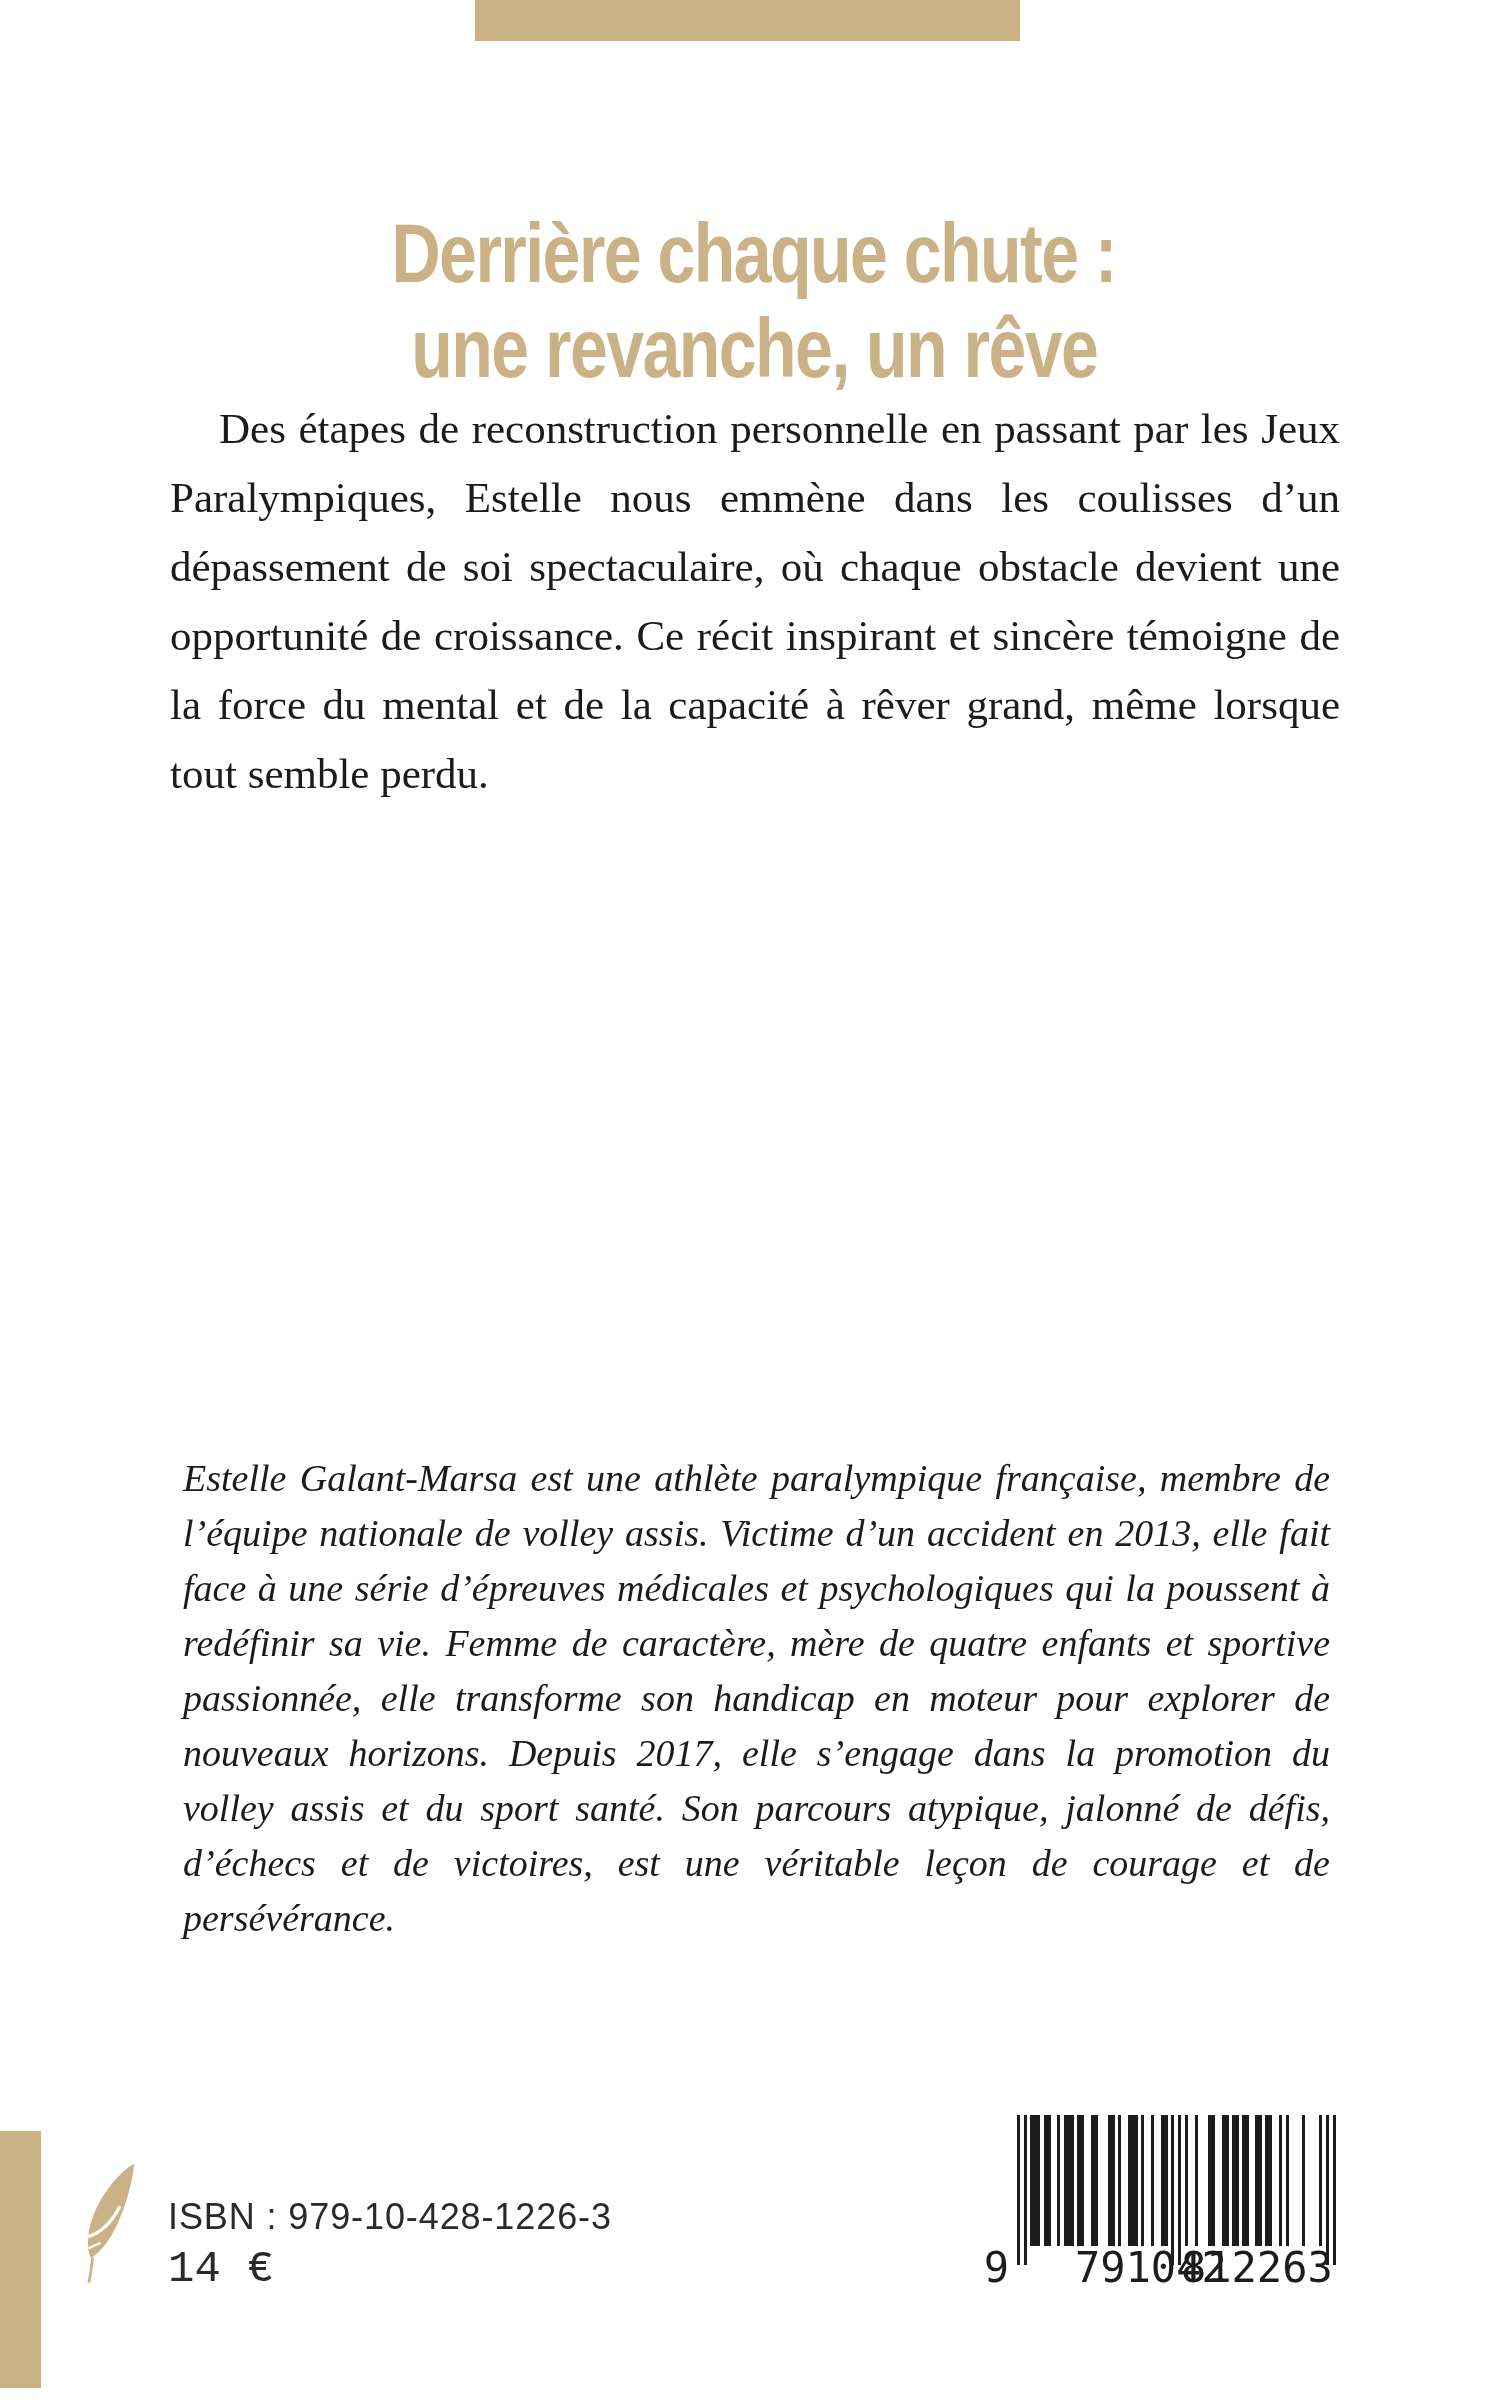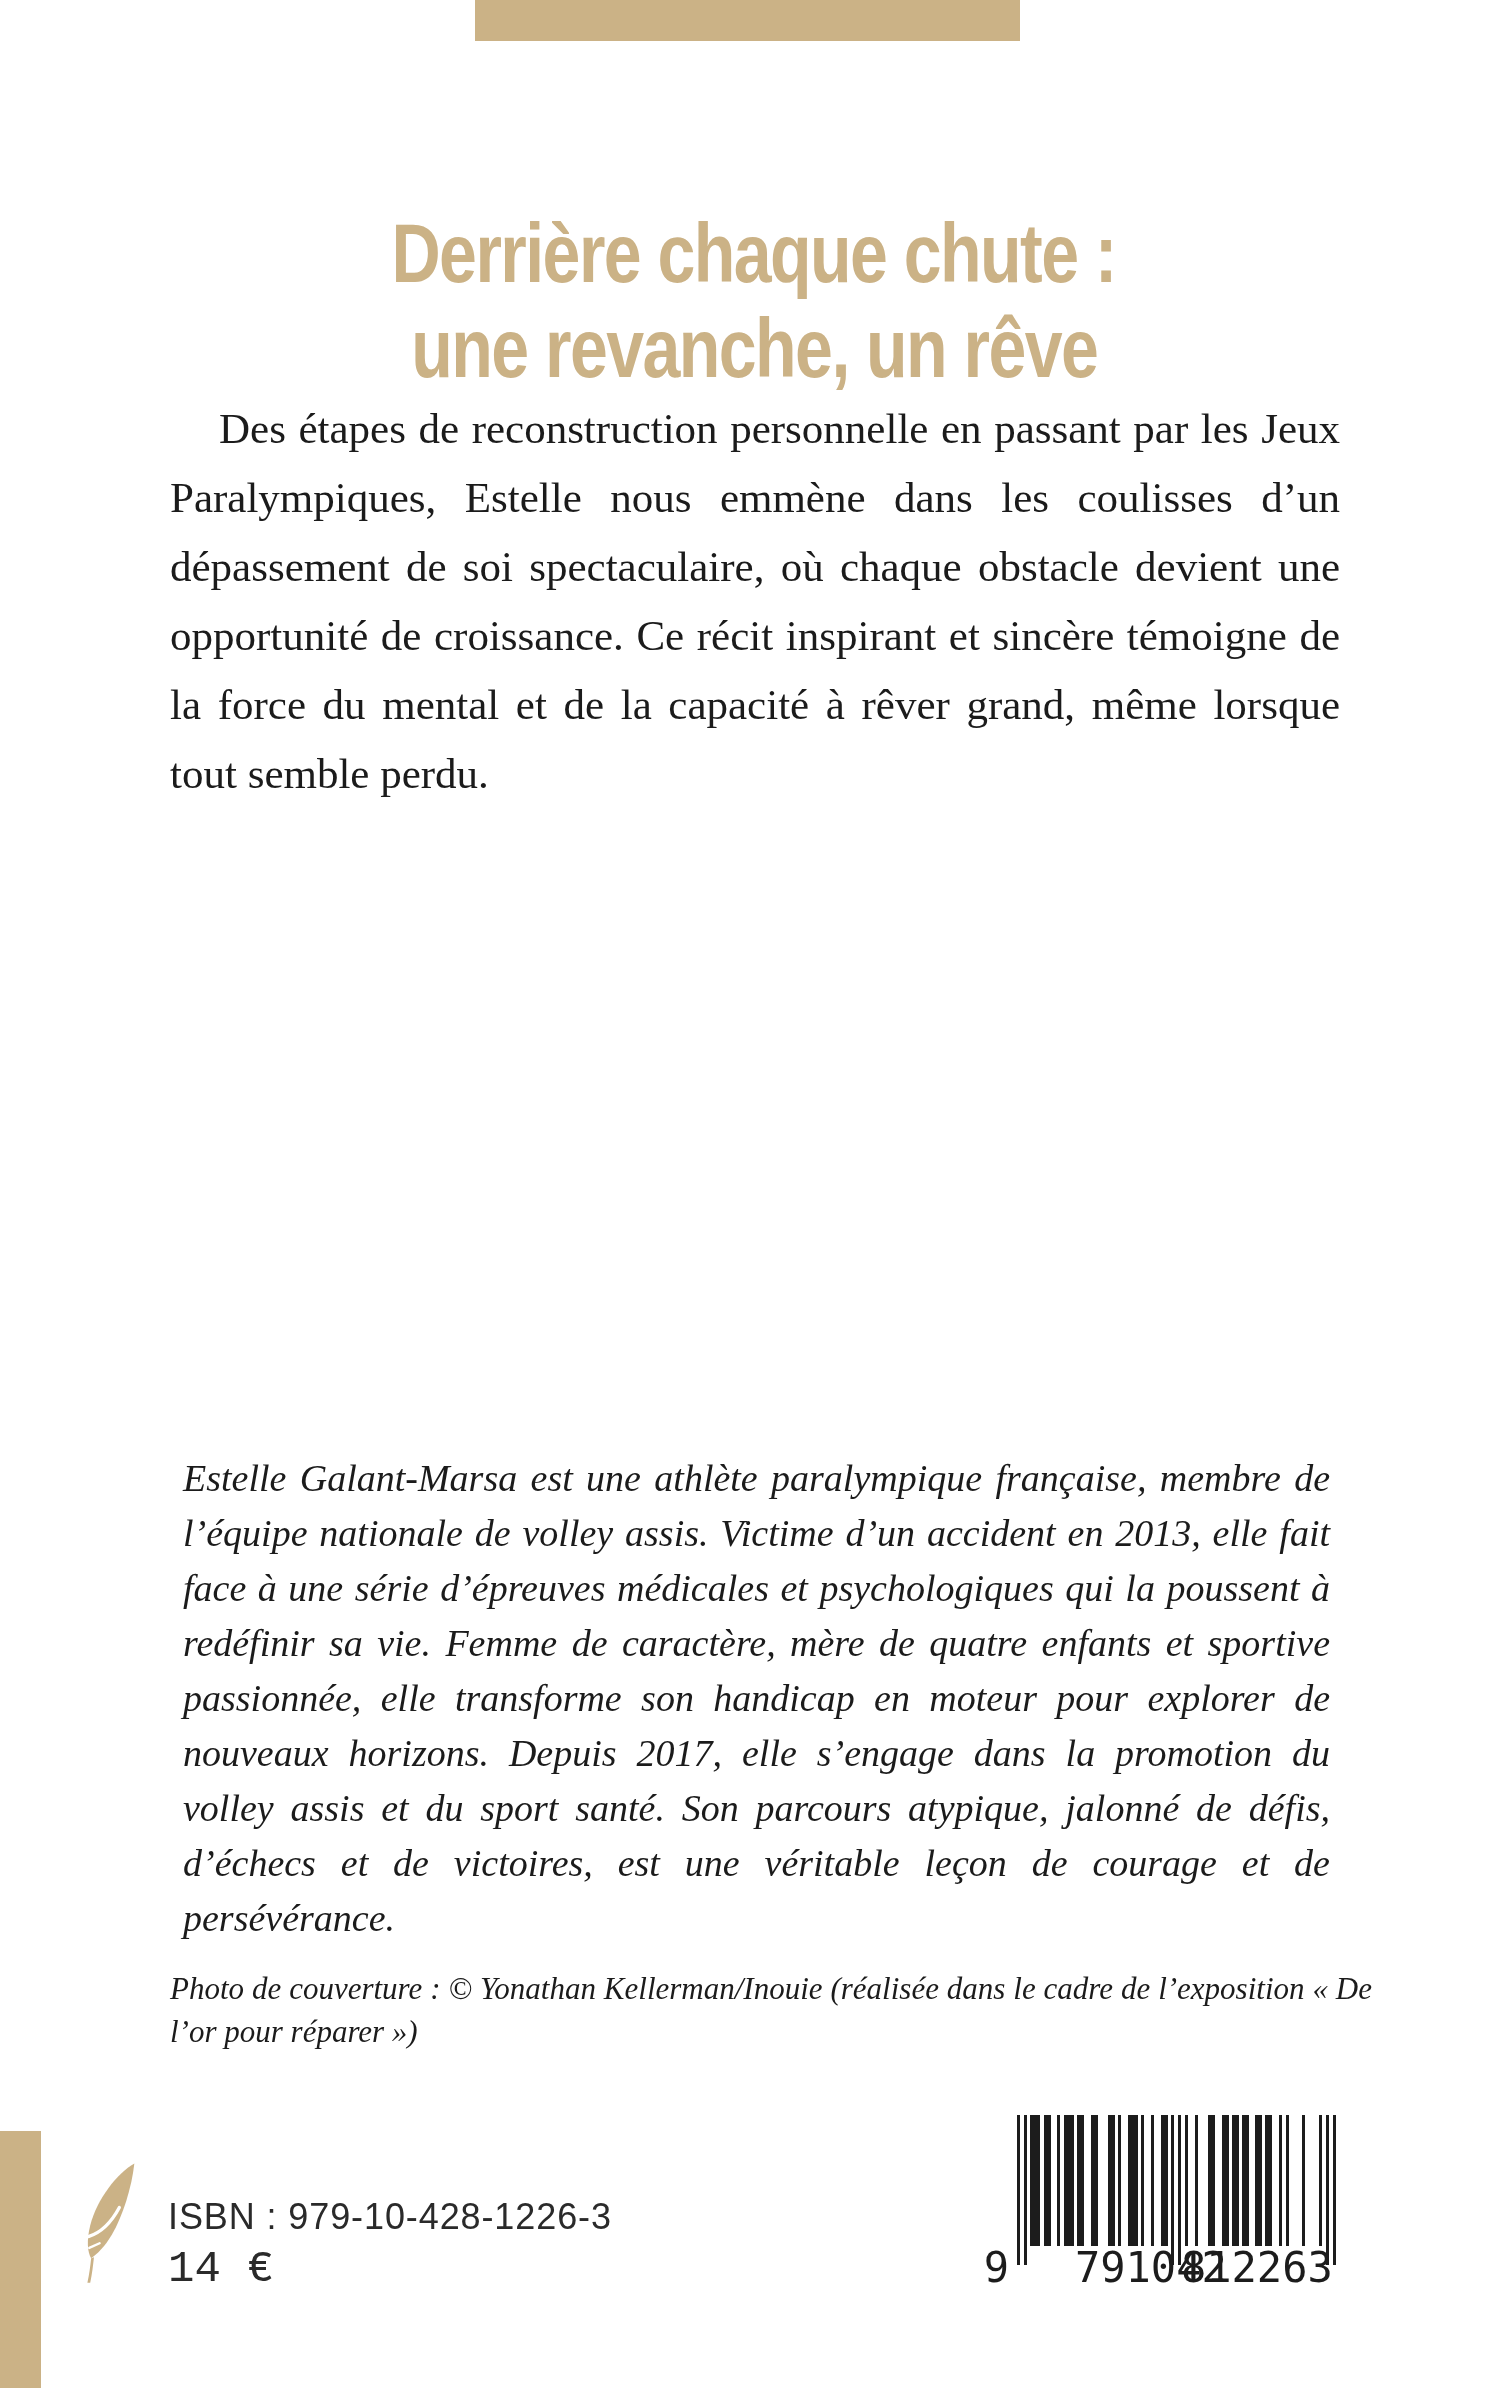--- a/index.html
+++ b/index.html
@@ -93,23 +93,20 @@
   </h1>
 
   <div class="synopsis">
     <p>Des étapes de reconstruction personnelle en passant par les Jeux Paralympiques, Estelle nous emmène dans les coulisses d’un dépassement de soi spectaculaire, où chaque obstacle devient une opportunité de croissance. Ce récit inspirant et sincère témoigne de la force du mental et de la capacité à rêver grand, même lorsque tout semble perdu.</p>
   </div>
 
   <div class="bio">
     <p>Estelle Galant-Marsa est une athlète paralympique française, membre de l’équipe nationale de volley assis. Victime d’un accident en 2013, elle fait face à une série d’épreuves médicales et psychologiques qui la poussent à redéfinir sa vie. Femme de caractère, mère de quatre enfants et sportive passionnée, elle transforme son handicap en moteur pour explorer de nouveaux horizons. Depuis 2017, elle s’engage dans la promotion du volley assis et du sport santé. Son parcours atypique, jalonné de défis, d’échecs et de victoires, est une véritable leçon de courage et de persévérance.</p>
   </div>
 
-  <div class="credit">
-    <p>Photo de couverture : © Yonathan Kellerman/Inouie (réalisée dans le cadre de l’exposition « De l’or pour réparer »)</p>
-  </div>
 
   <div class="left-stripe"></div>
 
   <svg class="feather" viewBox="0 0 66 132" xmlns="http://www.w3.org/2000/svg">
     <path d="M60 2 C42 12 20 40 13 68 C9 84 10 96 14 103 C20 99 29 90 36 78 C48 57 57 28 60 2 Z" fill="var(--accent,#cbb286)"></path>
     <path d="M14 103 C13 112 12 120 10 129 L13 129 C15 120 16 111 17 102 Z" fill="var(--accent,#cbb286)"></path>
     <path d="M11 80 C24 76 36 64 44 49" stroke="#ffffff" stroke-width="3.5" fill="none" stroke-linecap="round"></path>
     <path d="M12 92 L23 87" stroke="#ffffff" stroke-width="2.5" fill="none" stroke-linecap="round"></path>
   </svg>
 

